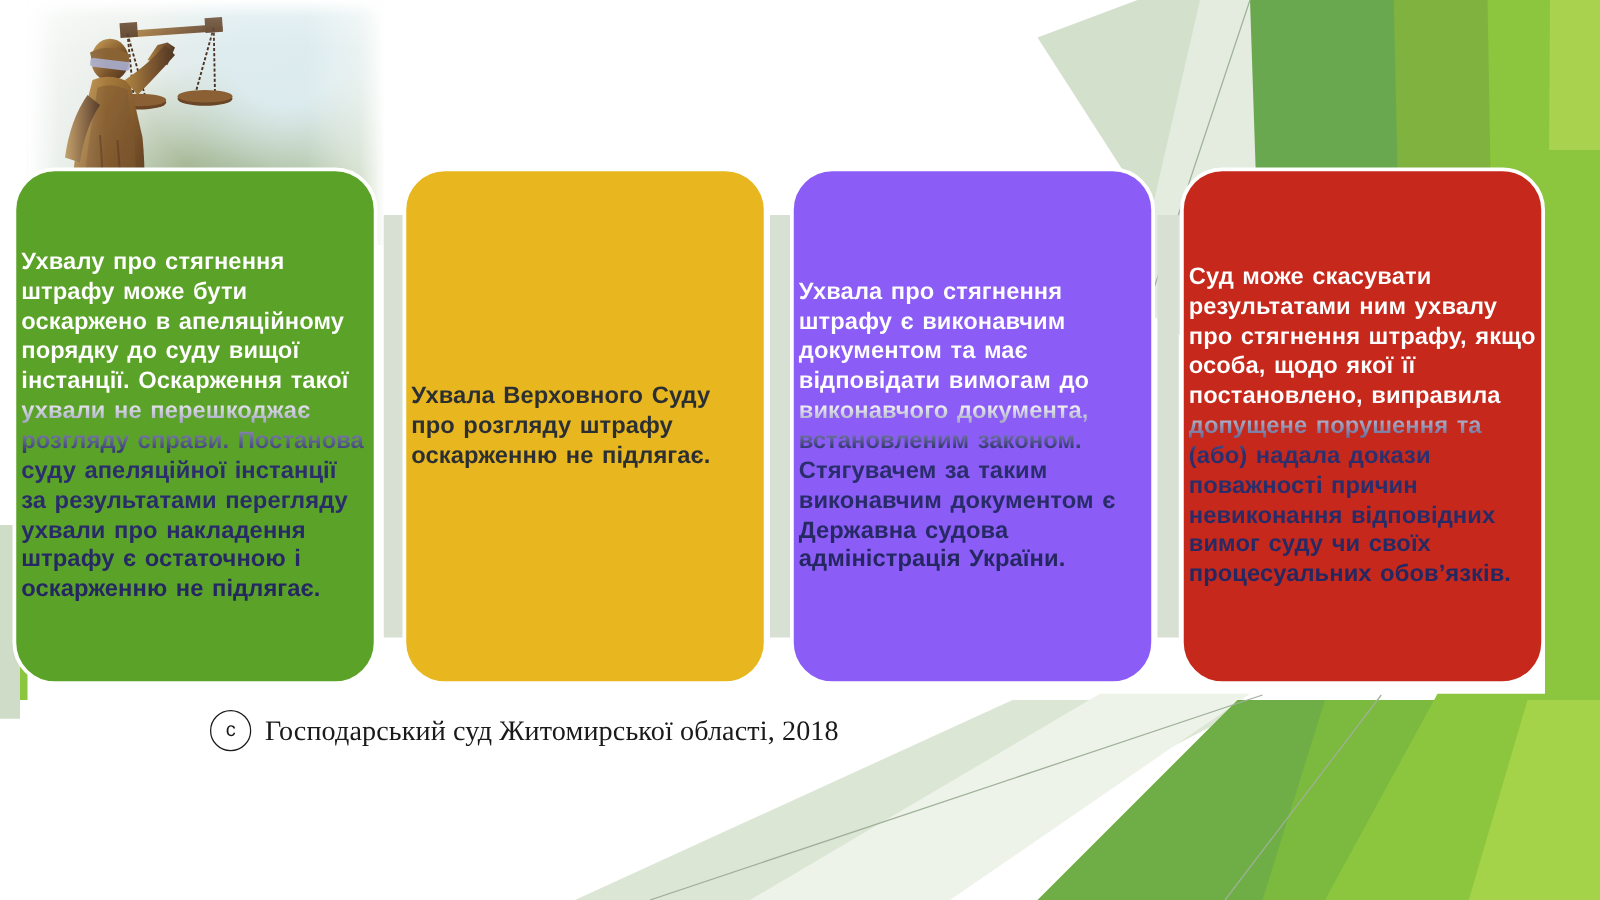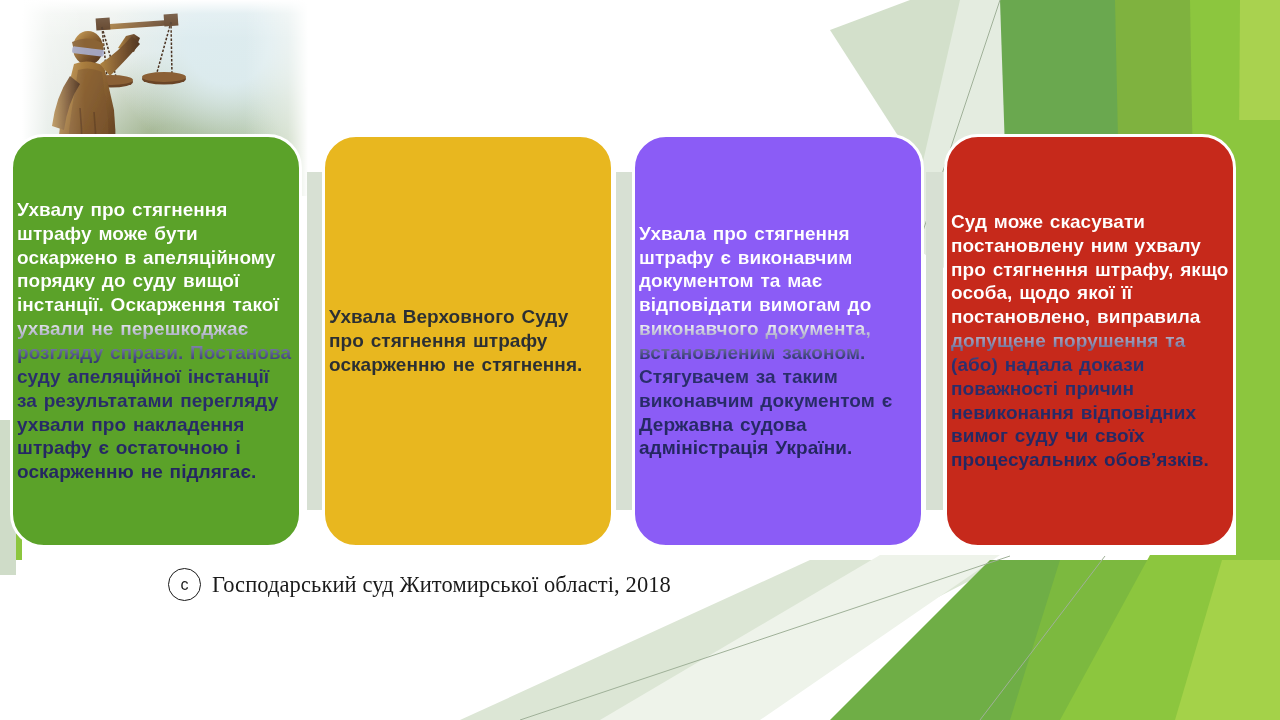--- a/index.html
+++ b/index.html
@@ -211,29 +211,29 @@
 
   <div class="gap-strip" style="left:307px"></div>
   <div class="gap-strip" style="left:616px"></div>
   <div class="gap-strip" style="left:926px"></div>
 
   <div class="card" id="card-1" style="left:10px;  width:292px; background:#5ba229;">
     <div class="card-text">Ухвалу про стягнення штрафу може бути оскаржено в апеляційному порядку до суду вищої інстанції. Оскарження такої ухвали не перешкоджає розгляду справи. Постанова суду апеляційної інстанції за результатами перегляду ухвали про накладення штрафу є остаточною і оскарженню не підлягає.</div>
   </div>
 
   <div class="card" id="card-2" style="left:322px; width:292px; background:#e8b71f;">
-    <div class="card-text" style="background-image:linear-gradient(to bottom,#2b2f33 0%,#2b2f33 100%);">Ухвала Верховного Суду про стягнення штрафу оскарженню не стягнення.</div>
+    <div class="card-text" style="background-image:linear-gradient(to bottom,#2b2f33 0%,#2b2f33 100%);">Ухвала Верховного Суду про розгляду штрафу оскарженню не підлягає.</div>
   </div>
 
   <div class="card" id="card-3" style="left:632px; width:292px; background:#8b5cf6;">
     <div class="card-text">Ухвала про стягнення штрафу є виконавчим документом та має відповідати вимогам до виконавчого документа, встановленим законом. Стягувачем за таким виконавчим документом є Державна судова адміністрація України.</div>
   </div>
 
   <div class="card" id="card-4" style="left:944px; width:292px; background:#c6291b;">
-    <div class="card-text">Суд може скасувати постановлену ним ухвалу про стягнення штрафу, якщо особа, щодо якої її постановлено, виправила допущене порушення та (або) надала докази поважності причин невиконання відповідних вимог суду чи своїх процесуальних обов’язків.</div>
+    <div class="card-text">Суд може скасувати результатами ним ухвалу про стягнення штрафу, якщо особа, щодо якої її постановлено, виправила допущене порушення та (або) надала докази поважності причин невиконання відповідних вимог суду чи своїх процесуальних обов’язків.</div>
   </div>
 
   <div id="footer">
     <div id="copyright-mark">с</div>
     <div id="footer-text">Господарський суд Житомирської області, 2018</div>
   </div>
 
 </div>
 
 </body></html>

